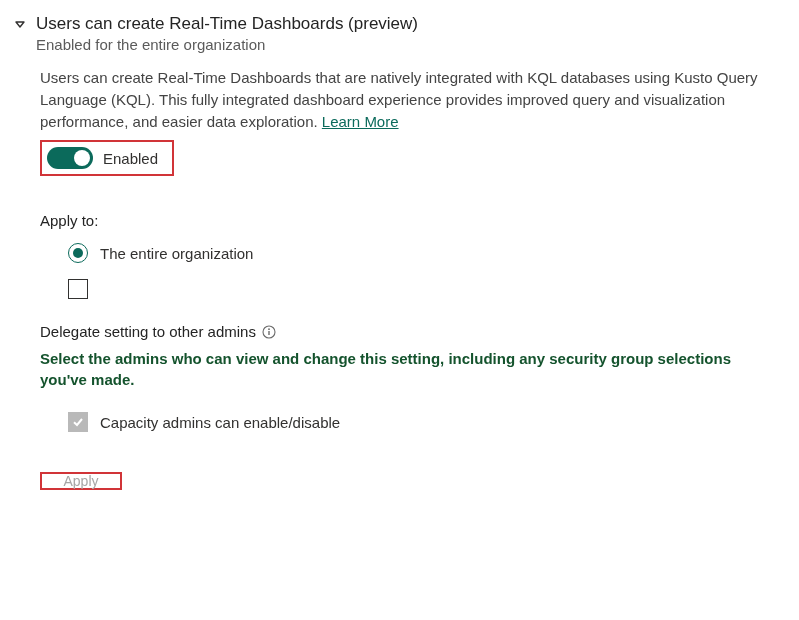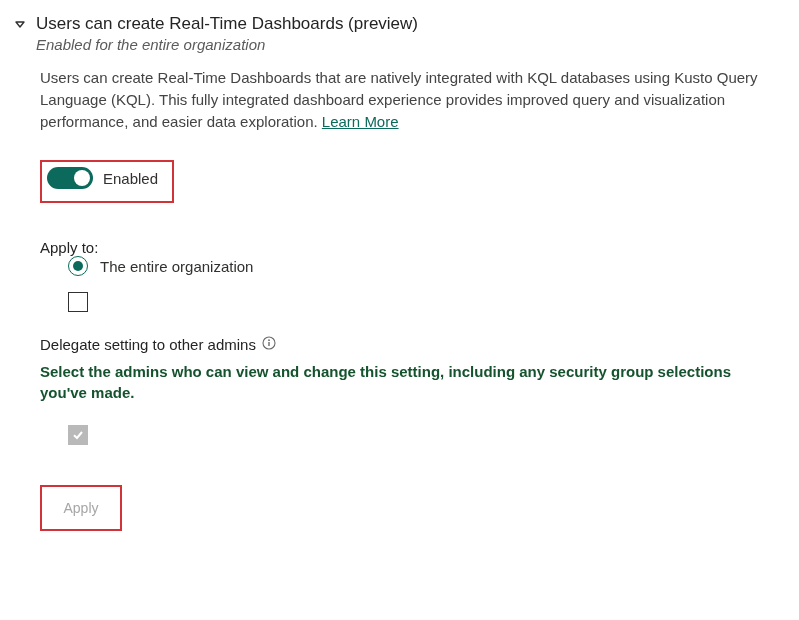--- a/index.html
+++ b/index.html
@@ -25,21 +25,20 @@
     }
     .collapse-caret svg { display: block; }
     .head-text { flex: 1; }
     .title {
       font-size: 17px;
       font-weight: 400;
       color: #242424;
     }
     .subtitle {
       font-size: 15px;
-      font-style: italic;
       color: #5b5b5b;
       margin-top: 2px;
     }
     .body {
       margin-left: 26px;
       margin-top: 14px;
     }
     .desc {
       font-size: 15px;
       line-height: 1.45;
@@ -47,23 +46,23 @@
     }
     .learn {
       color: #0b6a5b;
       text-decoration: underline;
       cursor: pointer;
     }
     .toggle-row {
       display: inline-flex;
       align-items: center;
       gap: 10px;
-      margin-top: 28px;
+      margin-top: 8px;
       border: 2px solid #d13438;
-      padding: 5px 14px 12px 5px;
+      padding: 5px 14px 5px 5px;
     }
     .toggle {
       width: 46px;
       height: 22px;
       border-radius: 11px;
       background: #0b6a5b;
       position: relative;
       cursor: pointer;
     }
     .toggle-knob {
@@ -73,20 +72,21 @@
       width: 16px;
       height: 16px;
       background: #fff;
       border-radius: 50%;
     }
     .toggle-label { font-size: 15px; }
     .section-lbl {
       font-size: 15px;
       color: #242424;
       margin-top: 36px;
+      margin-bottom: 14px;
     }
     .radio-row, .check-row {
       display: flex;
       align-items: center;
       gap: 12px;
       margin-bottom: 16px;
       font-size: 15px;
       padding-left: 28px;
     }
     .radio {
@@ -117,20 +117,21 @@
       justify-content: center;
     }
     .checkbox.dis {
       border-color: #b9b9b9;
       background: #b9b9b9;
       cursor: default;
     }
     .checkbox.dis svg { display: block; }
     .delegate-head {
       display: flex;
+      align-items: center;
       gap: 6px;
       font-size: 15px;
       color: #242424;
       margin-top: 24px;
     }
     .info-ic {
       width: 14px;
       height: 14px;
     }
     .delegate-desc {
@@ -144,21 +145,21 @@
     .delegate-check {
       margin-top: 22px;
     }
     .buttons {
       display: flex;
       gap: 14px;
       margin-top: 40px;
     }
     .btn {
       min-width: 82px;
-      height: 46px;
+      height: 18px;
       display: flex;
       align-items: center;
       justify-content: center;
       font-size: 14px;
       background: #f3f3f3;
       color: #a6a6a6;
       cursor: pointer;
       border: 1px solid #e1e1e1;
     }
     .btn.apply {
@@ -216,18 +217,19 @@
     </span>
   </div>
   <div class="delegate-desc">Select the admins who can view and change this setting, including any security group selections you've made.</div>
 
   <div class="check-row delegate-check">
     <div class="checkbox dis">
       <svg viewBox="0 0 14 14" width="14" height="14">
           <path d="M3 7.2 L6 10 L11 4" fill="none" stroke="#fff" stroke-width="2"></path>
         </svg>
     </div>
+    <span>Capacity admins can enable/disable</span>
   </div>
 
   <div class="buttons">
     <div class="btn apply">Apply</div>
   </div>
 </div>
 
 </body></html>

